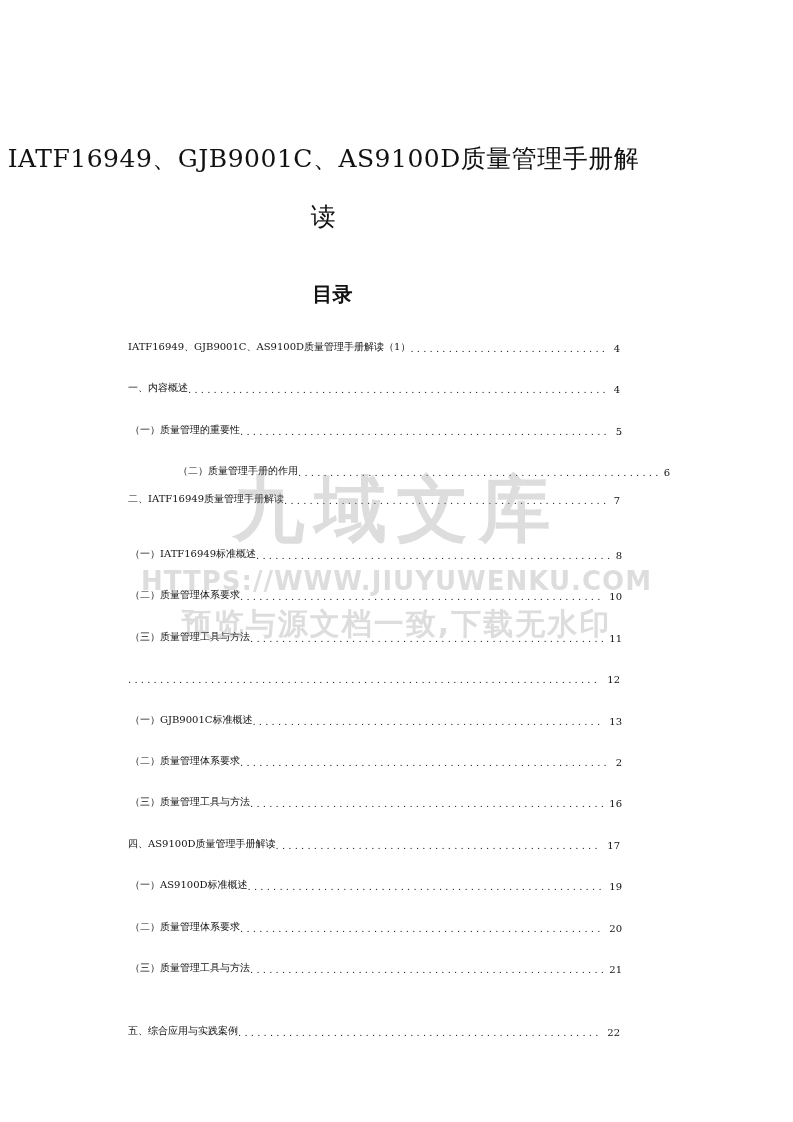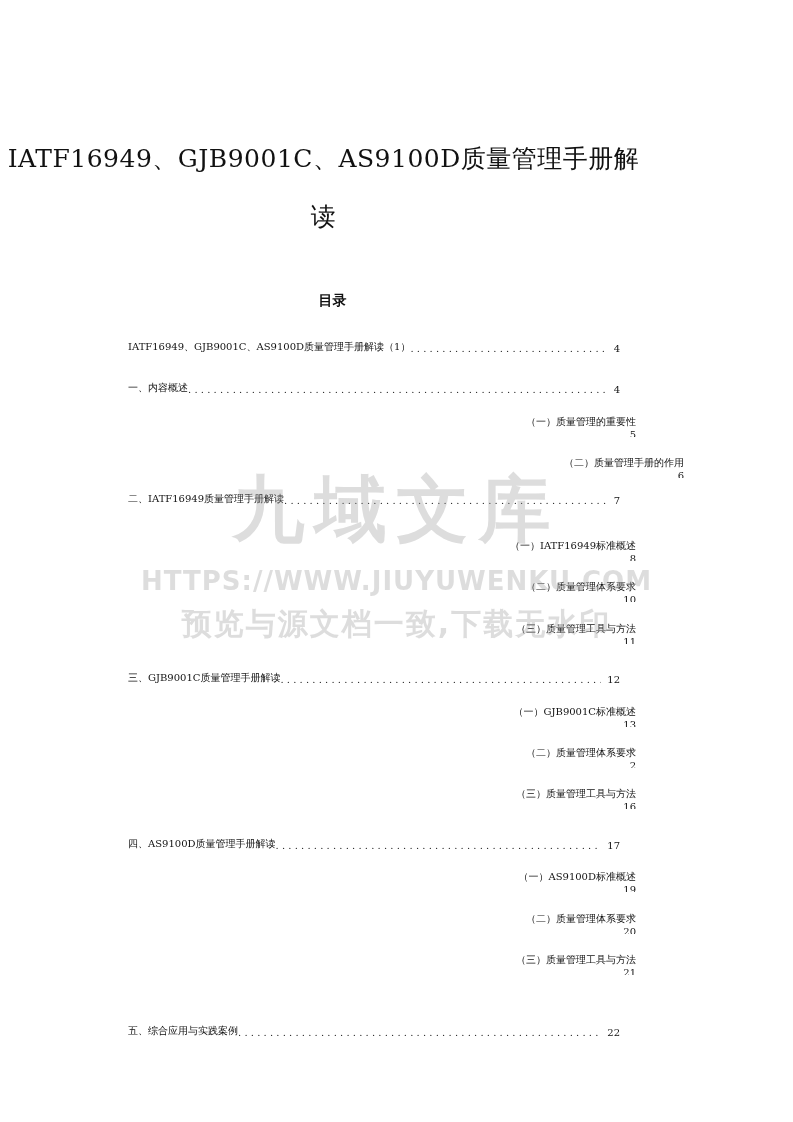--- a/index.html
+++ b/index.html
@@ -2,26 +2,26 @@
 <html><head>
 <meta charset="utf-8">
 <style>
   html, body { margin: 0; padding: 0; background: #ffffff; }
   body { width: 793px; height: 1122px; position: relative; overflow: hidden;
          font-family: "DejaVu Serif", "Liberation Serif", serif; color: #111; }
   .title { position: absolute; left: 0; width: 647px; text-align: center;
            font-size: 25px; letter-spacing: 0.5px; }
   .title.l1 { top: 142px; }
   .title.l2 { top: 200px; }
-  .toc-heading { position: absolute; top: 292px; left: 0; width: 665px; text-align: center;
-                 font-family: "DejaVu Sans", "Liberation Sans", sans-serif; font-weight: bold; font-size: 14px; }
+  .toc-heading { position: absolute; top: 281px; left: 0; width: 665px; text-align: center;
+                 font-family: "DejaVu Sans", "Liberation Sans", sans-serif; font-weight: bold; font-size: 20px; }
   .toc { position: absolute; left: 128px; top: 340px; width: 492px; }
   .toc-row { position: absolute; left: 0; width: 492px; height: 22px; display: flex; align-items: flex-end;
              font-size: 10px; white-space: nowrap; overflow: hidden; }
-  .toc-row.sub { left: 16px; flex-direction: column; }
+  .toc-row.sub { left: 2px; }
   .toc-row .lbl { flex: 0 0 auto; }
   .toc-row .dots { flex: 1 1 auto; overflow: hidden; letter-spacing: 3.2px; color: #222; }
   .toc-row .dots::before { content: "................................................................................................................"; }
   .toc-row .pg { flex: 0 0 auto; padding-left: 6px; }
   .wm { position: absolute; left: 0; width: 793px; text-align: center; color: rgba(150,150,150,0.32);
         font-family: "DejaVu Sans", "Liberation Sans", sans-serif; font-weight: bold; pointer-events: none; }
   .wm.big { top: 462px; font-size: 72px; letter-spacing: 10px; }
   .wm.url { top: 566px; font-size: 26px; letter-spacing: 1px; }
   .wm.note { top: 604px; font-size: 30px; letter-spacing: 2px; }
 </style>
@@ -67,21 +67,20 @@
       <span class="lbl">（二）质量管理体系要求</span>
       <span class="dots"></span>
       <span class="pg">10</span>
     </div>
     <div class="toc-row sub" style="top: 281.8px;">
       <span class="lbl">（三）质量管理工具与方法</span>
       <span class="dots"></span>
       <span class="pg">11</span>
     </div>
     <div class="toc-row" style="top: 323.2px;">
-      <span class="lbl">三、GJB9001C质量管理手册解读</span>
       <span class="dots"></span>
       <span class="pg">12</span>
     </div>
     <div class="toc-row sub" style="top: 364.6px;">
       <span class="lbl">（一）GJB9001C标准概述</span>
       <span class="dots"></span>
       <span class="pg">13</span>
     </div>
     <div class="toc-row sub" style="top: 406px;">
       <span class="lbl">（二）质量管理体系要求</span>

